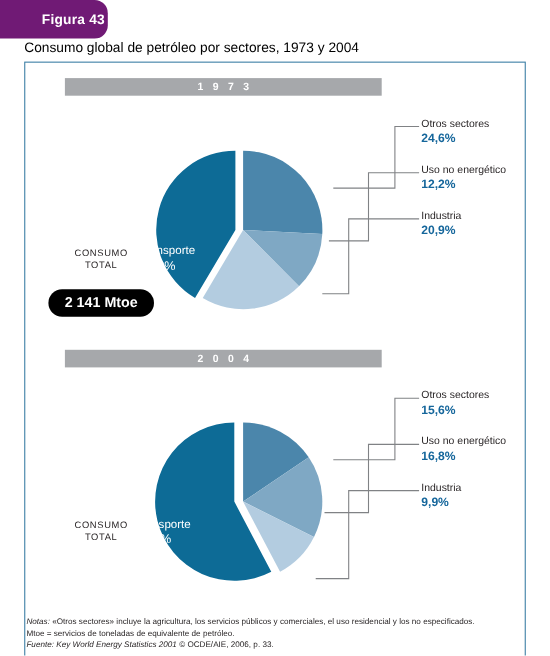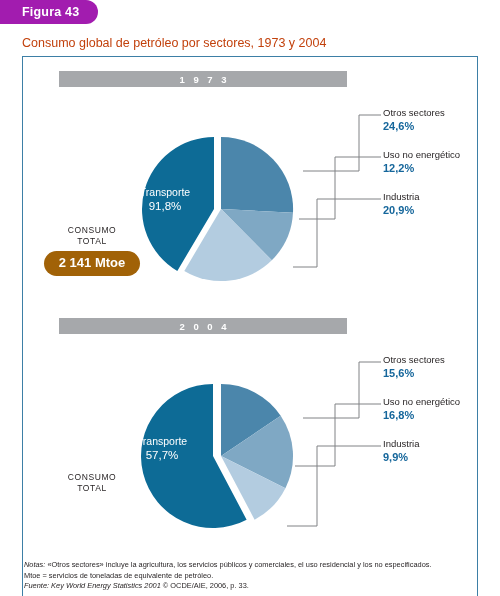--- a/index.html
+++ b/index.html
@@ -6,32 +6,32 @@
   body{
     width:500px;height:596px;
     background:#ffffff;
     font-family:"Liberation Sans", sans-serif;
     color:#231f20;
     position:relative;
     overflow:hidden;
   }
   .fig-tag{
     position:absolute;left:0;top:0;
-    width:98px;height:24px;
-    background:#a21caf;
+    width:98px;height:35px;
+    background:#701a75;
     border-radius:0 12px 12px 0;
     color:#ffffff;
     font-size:12.5px;font-weight:bold;
     display:flex;align-items:center;
-    padding-left:22px;box-sizing:border-box;
+    padding-left:38px;box-sizing:border-box;
     letter-spacing:0.2px;
   }
   .fig-title{
     position:absolute;left:22px;top:36px;
-    font-size:12.5px;color:#c2410c;
+    font-size:12.5px;color:#000000;
     white-space:nowrap;
   }
   .frame{
     position:absolute;left:22px;top:56px;
     width:456px;height:548px;
     border:1px solid #3d7fa6;
     box-sizing:border-box;
     background:#fff;
   }
   .year-bar{
@@ -52,36 +52,36 @@
     text-align:center;
     width:110px;
   }
   .total-label{
     font-size:8.5px;font-weight:normal;
     letter-spacing:0.6px;
     color:#231f20;
     line-height:11px;
   }
   .total-pill{
-    margin-top:4px;
+    margin-top:16px;
     display:inline-block;
-    background:#a16207;
+    background:#000000;
     color:#ffffff;
     font-size:13px;font-weight:bold;
     border-radius:13px;
     padding:5px 15px 6px 15px;
     line-height:14px;
   }
   .slice-label{
     position:absolute;
     color:#ffffff;
     font-size:10.5px;
-    text-align:center;
     line-height:14px;
     pointer-events:none;
+    margin-top:36px;
   }
   .slice-label .pct{font-size:11.5px;}
   .callout{
     position:absolute;
     width:120px;
   }
   .callout .name{
     font-size:9.5px;color:#231f20;line-height:12px;
     white-space:nowrap;
   }

